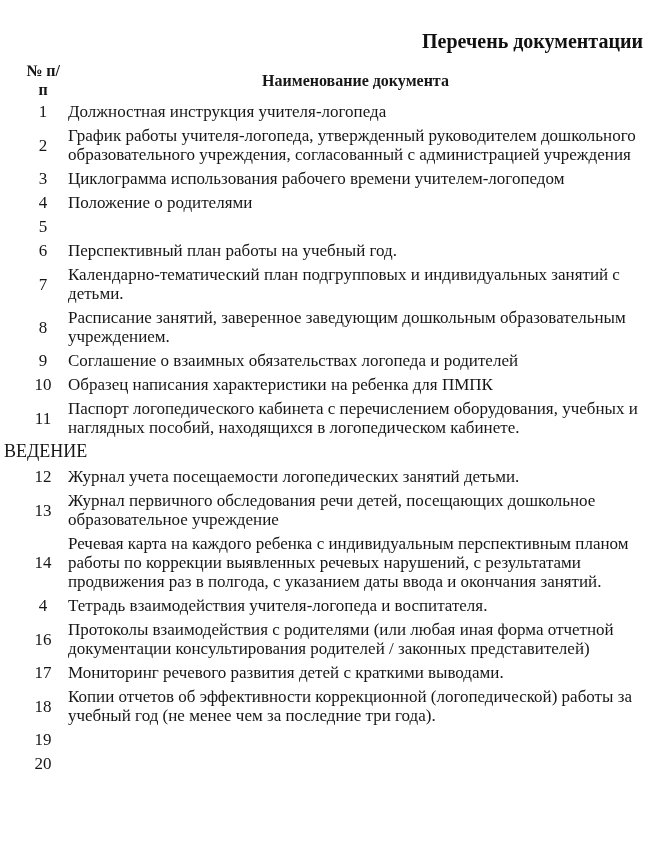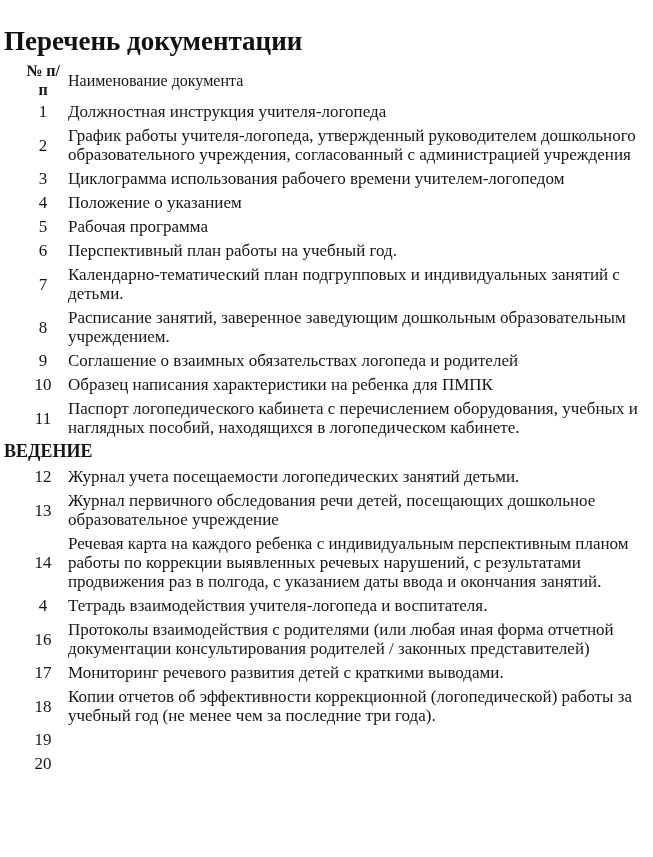--- a/index.html
+++ b/index.html
@@ -15,24 +15,24 @@
   }
   .page {
     box-sizing: border-box;
     width: 653px;
     min-height: 857px;
     padding: 26px 10px 14px 4px;
     background: #ffffff;
   }
   .title {
     margin: 0;
-    font-size: 27px;
+    font-size: 20px;
     font-weight: bold;
     line-height: 30px;
-    text-align: left;
+    text-align: right;
     color: #111111;
   }
   .row {
     display: grid;
     grid-template-columns: 60px 1fr;
     column-gap: 4px;
     margin: 0 0 5px 0;
   }
   .num {
     align-self: center;
@@ -52,28 +52,29 @@
   .hdr-num {
     align-self: center;
     padding-left: 18px;
     text-align: center;
     font-size: 16px;
     font-weight: bold;
     line-height: 19px;
   }
   .hdr-name {
     align-self: center;
+    text-align: center;
     font-size: 16px;
-    font-weight: normal;
+    font-weight: bold;
     line-height: 19px;
   }
   .section-heading {
     margin: 1px 0 6px 0;
     font-size: 18px;
-    font-weight: bold;
+    font-weight: normal;
     line-height: 19px;
   }
 </style>
 </head>
 <body>
 
 <div class="page">
 
   <h1 class="title">
     <span>Перечень документации</span><br>
@@ -94,25 +95,24 @@
   <div class="row">
     <div class="num">2</div>
     <div class="text">График работы учителя-логопеда, утвержденный руководителем дошкольного образовательного учреждения, согласованный с администрацией учреждения</div>
   </div>
   <div class="row">
     <div class="num">3</div>
     <div class="text">Циклограмма использования рабочего времени учителем-логопедом</div>
   </div>
   <div class="row">
     <div class="num">4</div>
-    <div class="text">Положение о указанием</div>
+    <div class="text">Положение о родителями</div>
   </div>
   <div class="row">
     <div class="num">5</div>
-    <div class="text">Рабочая программа</div>
   </div>
   <div class="row">
     <div class="num">6</div>
     <div class="text">Перспективный план работы на учебный год.</div>
   </div>
   <div class="row">
     <div class="num">7</div>
     <div class="text">Календарно-тематический план подгрупповых и индивидуальных занятий с детьми.</div>
   </div>
   <div class="row">

